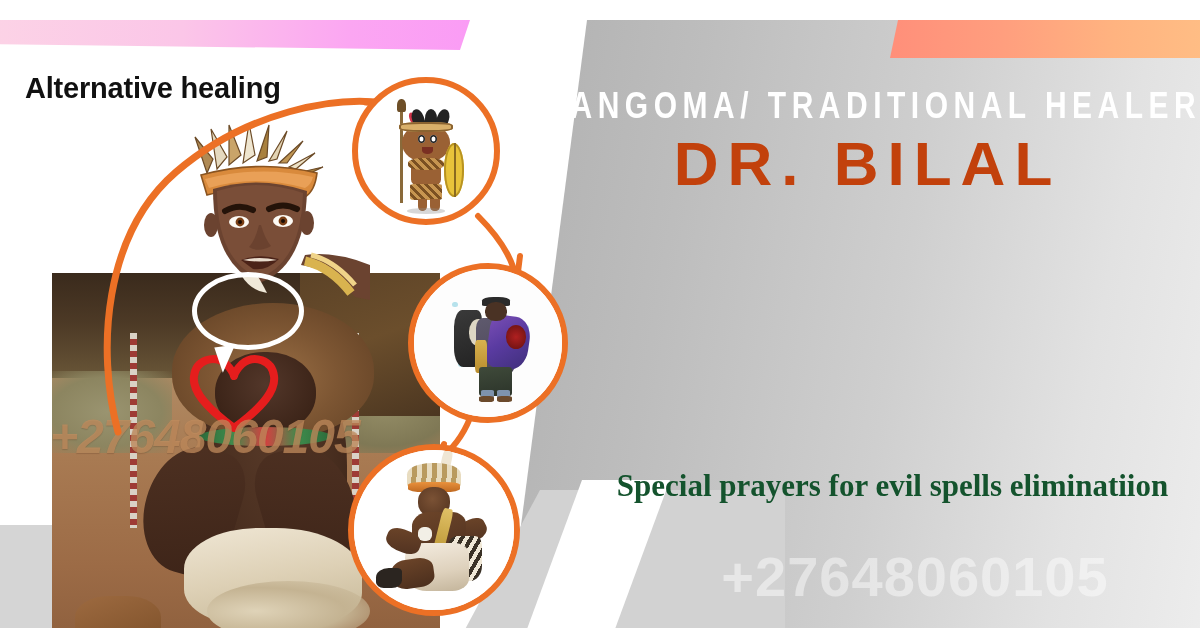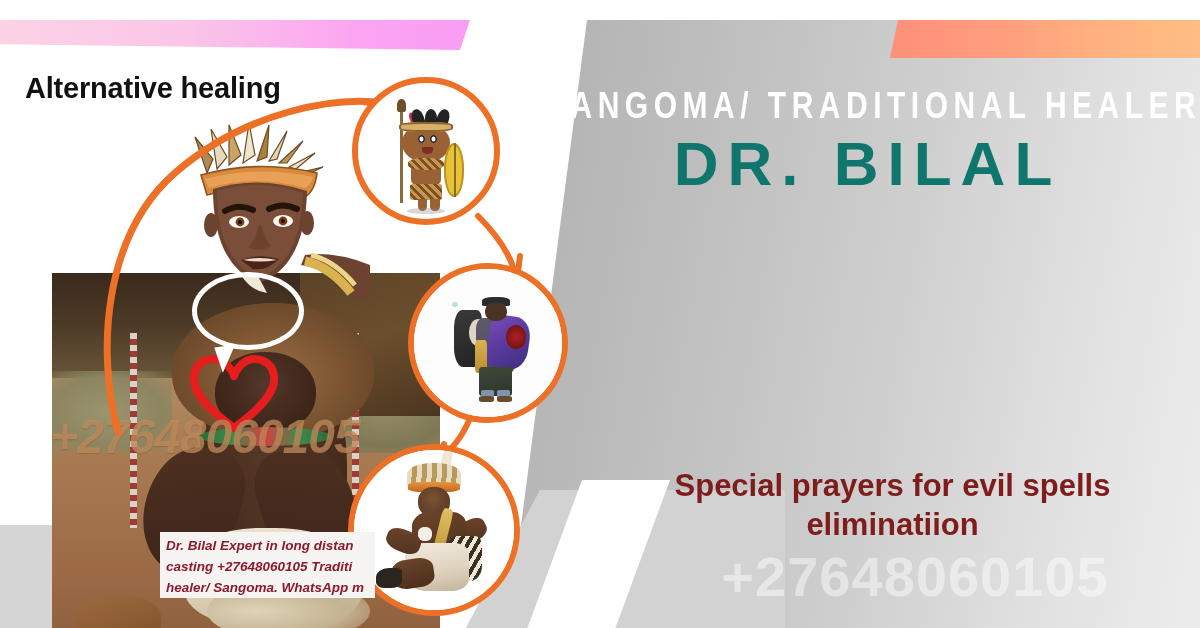--- a/index.html
+++ b/index.html
@@ -360,46 +360,46 @@
     letter-spacing:5.5px;
     transform:scaleY(1.22);
     transform-origin:center top;
     white-space:nowrap;
     font-family:"Liberation Sans", sans-serif;
   }
   .rt-name {
     position:absolute;
     left:545px; top:108px; width:645px;
     text-align:center;
-    color:#0f766e;
+    color:#c2410c;
     font-size:62px;
     font-weight:bold;
     letter-spacing:9px;
     white-space:nowrap;
     font-family:"Liberation Sans", sans-serif;
   }
   .rt-services {
     position:absolute;
     left:540px; top:222px; width:650px;
     text-align:center;
     color:#f73a31;
     font-size:33px;
     font-weight:bold;
     line-height:1.29;
     font-family:"Liberation Sans", sans-serif;
   }
   .rt-prayers {
     position:absolute;
     left:600px; top:446px; width:585px;
     text-align:center;
-    color:#7f1d1d;
+    color:#14532d;
     font-size:31px;
     font-weight:bold;
     line-height:1.27;
-    font-family:Liberation Sans, sans-serif;
+    font-family:Liberation Serif, serif;
   }
   .rt-phone-watermark {
     position:absolute;
     left:640px; top:524px; width:550px;
     text-align:center;
     color:rgba(255,255,255,0.46);
     font-size:56px;
     font-weight:bold;
     letter-spacing:1px;
     white-space:nowrap;
@@ -564,24 +564,19 @@
     <div class="c3-arm-l"></div>
     <div class="c3-leg"></div>
     <div class="c3-tail"></div>
   </div>
 
   <div class="bubble">
     <div class="bubble-tail"></div>
     <div class="bubble-shape"></div>
   </div>
 
-  <div class="caption-box">
-    <div class="cap-line">Dr. Bilal Expert in long distan</div>
-    <div class="cap-line">casting +27648060105 Traditi</div>
-    <div class="cap-line">healer/ Sangoma. WhatsApp m</div>
-  </div>
 
   <div class="rt-kicker">SANGOMA/ TRADITIONAL HEALER</div>
   <div class="rt-name">DR. BILAL</div>
   <div class="rt-prayers">Special prayers for  evil spells eliminatiion</div>
   <div class="rt-phone-watermark">+27648060105</div>
 
 </div>
 
 </body></html>

